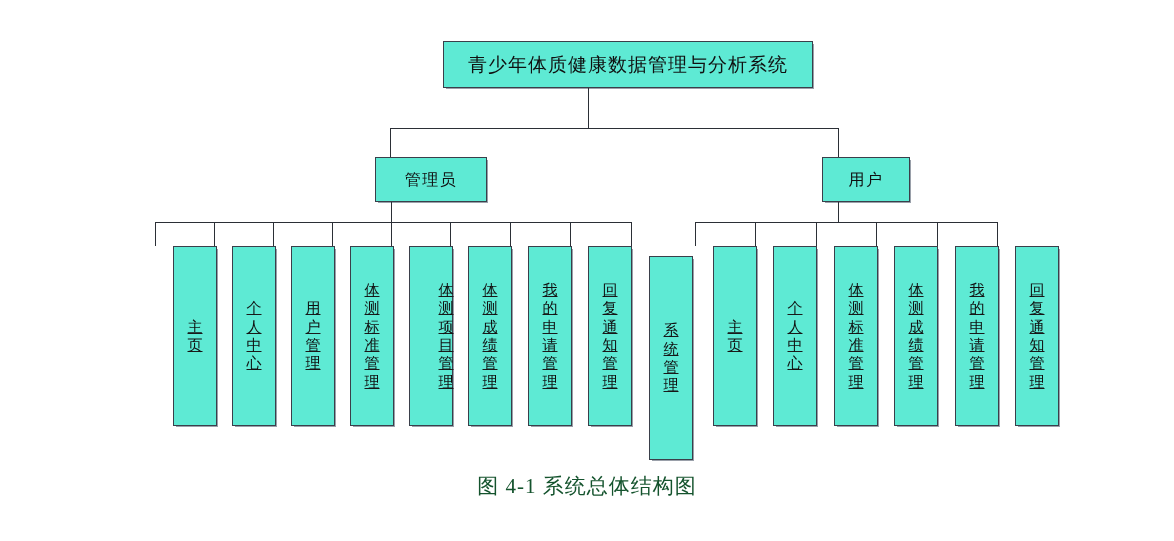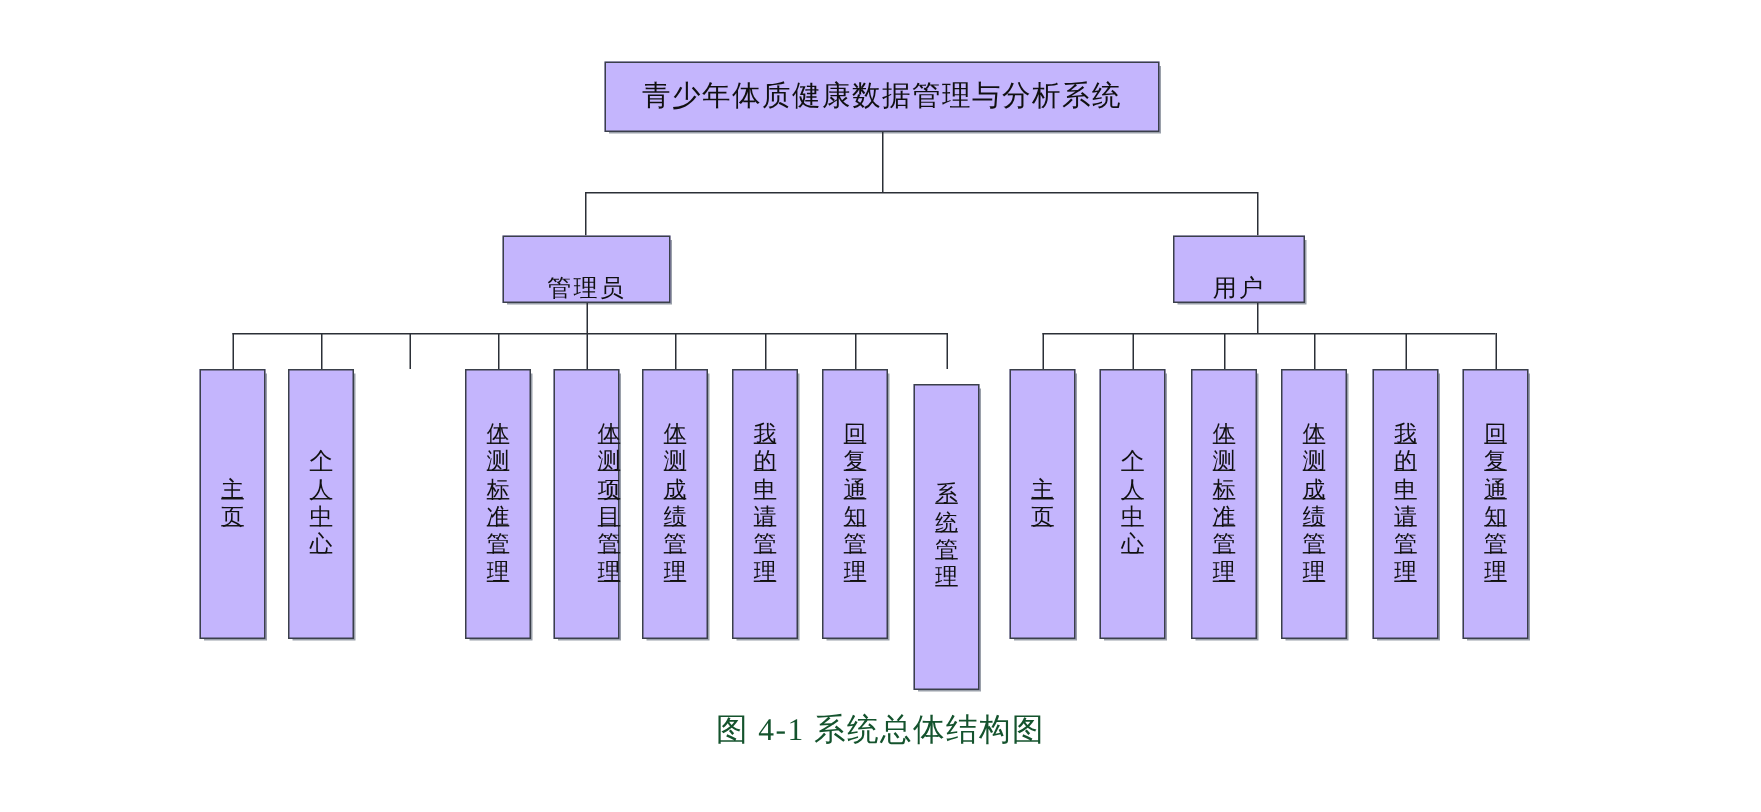--- a/index.html
+++ b/index.html
@@ -19,41 +19,42 @@
   #diagram-canvas {
     position: relative;
     width: 1174px;
     height: 541px;
   }
 
   
   .node {
     position: absolute;
     box-sizing: border-box;
-    background: #c4b5fd;
+    background: #5eead4;
     border: 1px solid #3a3f4a;
     box-shadow: 2px 2px 0 -1px #9aa0aa, 0 0 0 1px rgba(255,255,255,0) inset;
+    margin-left: 40px;
   }
 
   .node-root {
     display: flex;
     align-items: center;
     justify-content: center;
   }
   .node-root .node-label {
     font-size: 19px;
     letter-spacing: 1px;
     line-height: 1;
     white-space: nowrap;
     color: #101010;
   }
 
   .node-branch {
     display: flex;
-    align-items: flex-end;
+    align-items: center;
     justify-content: center;
   }
   .node-branch .node-label {
     font-size: 16px;
     letter-spacing: 1.5px;
     line-height: 1;
     white-space: nowrap;
     color: #101010;
   }
 
@@ -128,20 +129,23 @@
   <div class="conn-v" style="left:510px; top:222px; height:24px;"></div>
   <div class="conn-v" style="left:570px; top:222px; height:24px;"></div>
   <div class="conn-v" style="left:631px; top:222px; height:24px;"></div>
 
   <div class="node node-leaf" style="left:133px; top:246px; width:44px; height:180px;">
     <span class="node-label">主页</span>
   </div>
   <div class="node node-leaf" style="left:192px; top:246px; width:44px; height:180px;">
     <span class="node-label">个人中心</span>
   </div>
+  <div class="node node-leaf" style="left:251px; top:246px; width:44px; height:180px;">
+    <span class="node-label">用户管理</span>
+  </div>
   <div class="node node-leaf" style="left:310px; top:246px; width:44px; height:180px;">
     <span class="node-label">体测标准管理</span>
   </div>
   <div class="node node-leaf" style="left:369px; top:246px; width:44px; height:180px;padding-left:30px;">
     <span class="node-label">体测项目管理</span>
   </div>
   <div class="node node-leaf" style="left:428px; top:246px; width:44px; height:180px;">
     <span class="node-label">体测成绩管理</span>
   </div>
   <div class="node node-leaf" style="left:488px; top:246px; width:44px; height:180px;">

